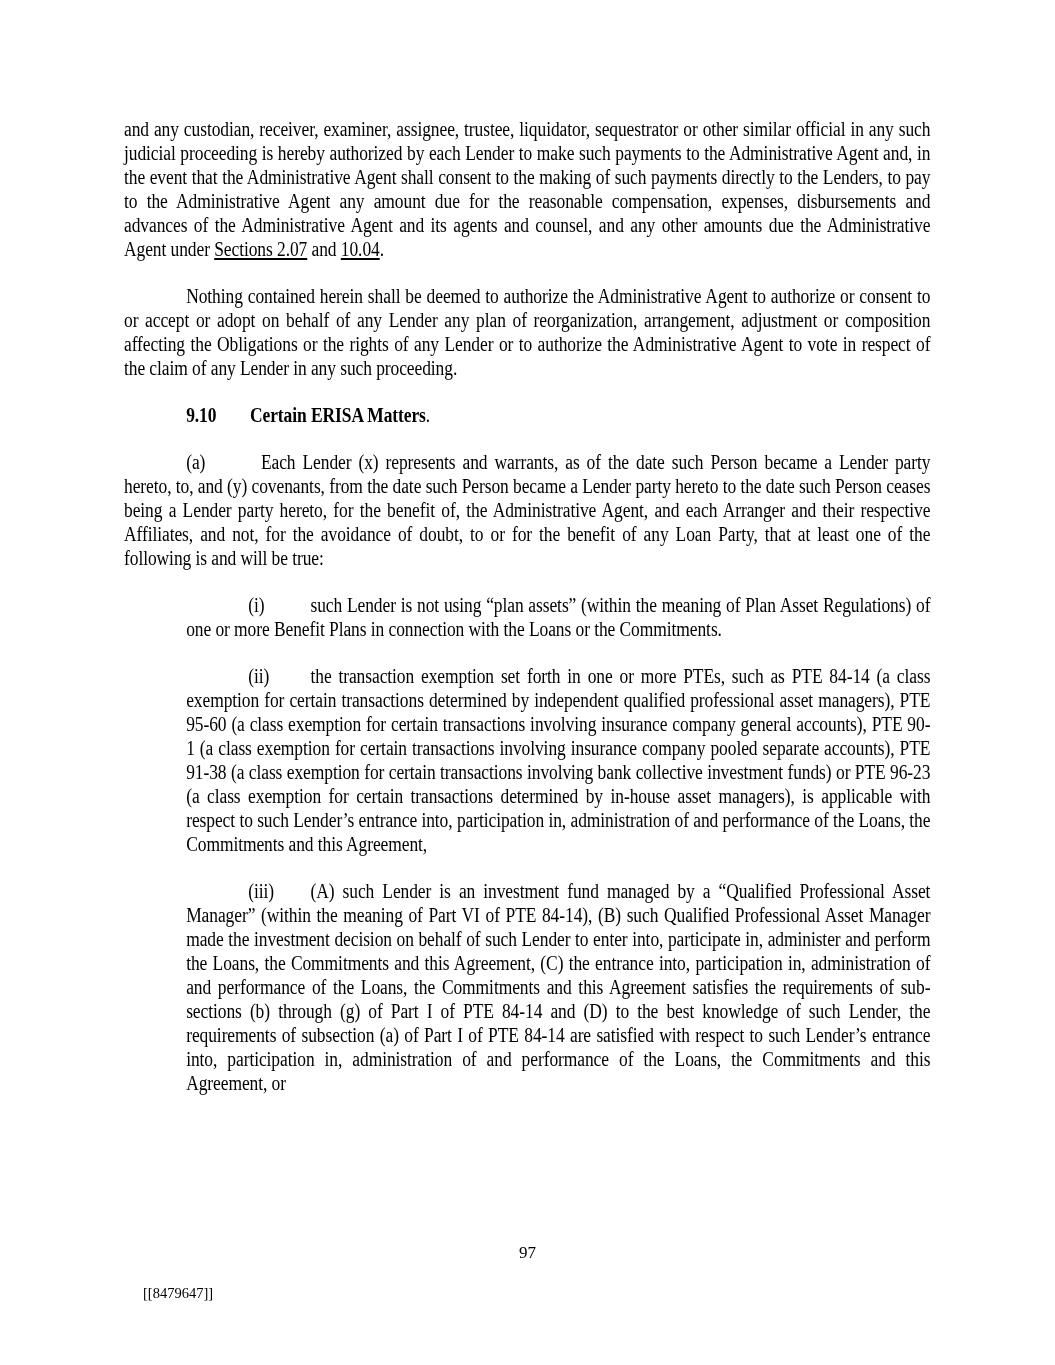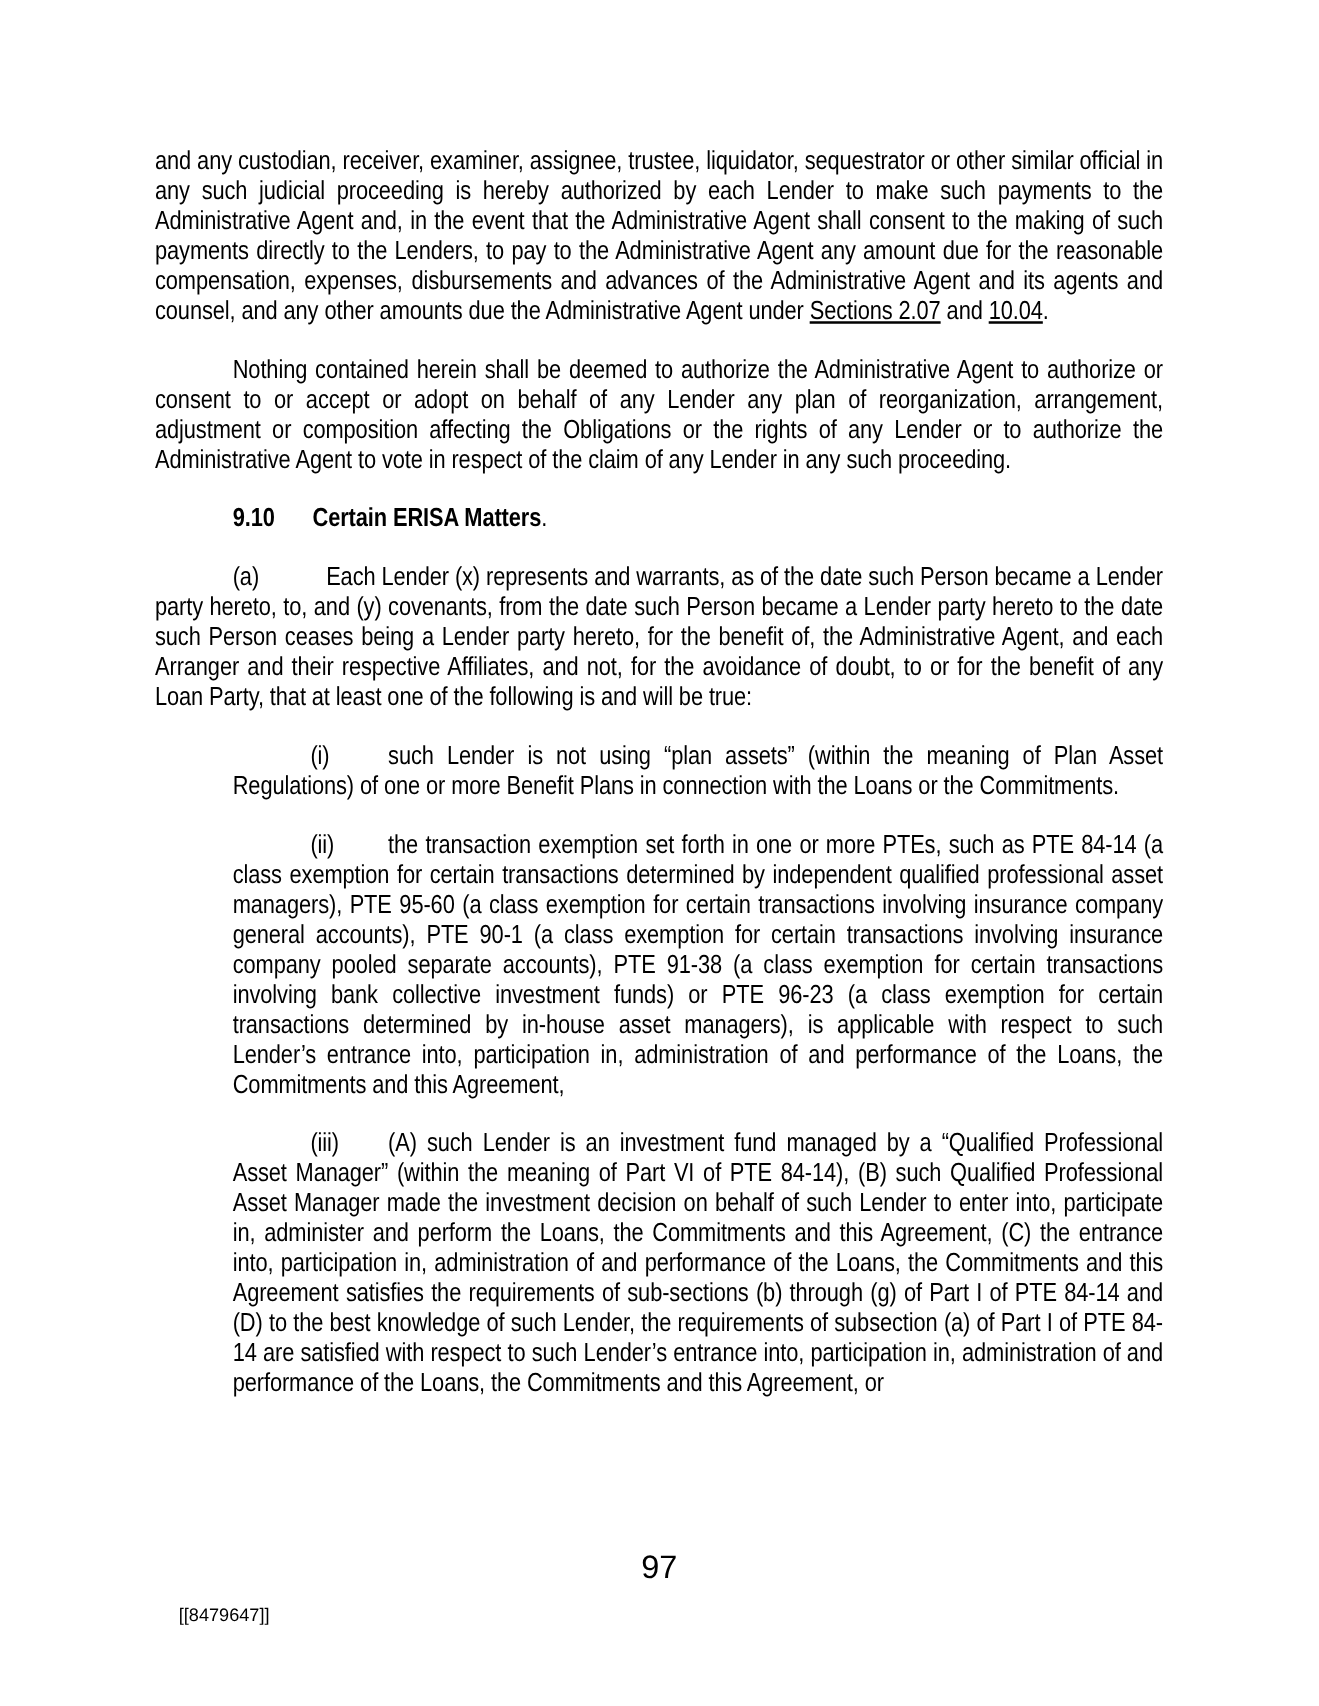--- a/index.html
+++ b/index.html
@@ -6,21 +6,21 @@
     margin: 0;
     padding: 0;
     background: #ffffff;
   }
   .page {
     position: relative;
     width: 1055px;
     height: 1365px;
     background: #ffffff;
     color: #000000;
-    font-family: Liberation Sans, sans-serif;
+    font-family: Liberation Serif, serif;
     overflow: hidden;
   }
   .content {
     position: absolute;
     left: 124px;
     top: 117px;
     width: 960px;
     transform: scaleX(0.84);
     transform-origin: 0 0;
     font-size: 20.8px;
@@ -57,21 +57,21 @@
   }
   .underline {
     text-decoration: underline;
   }
   .page-number {
     position: absolute;
     top: 1241px;
     left: 0;
     width: 100%;
     text-align: center;
-    font-size: 26px;
+    font-size: 17px;
     line-height: 24px;
   }
   .doc-id {
     position: absolute;
     left: 123px;
     top: 1285px;
     font-size: 14.5px;
     line-height: 16px;
     margin-left: 20px;
   }

